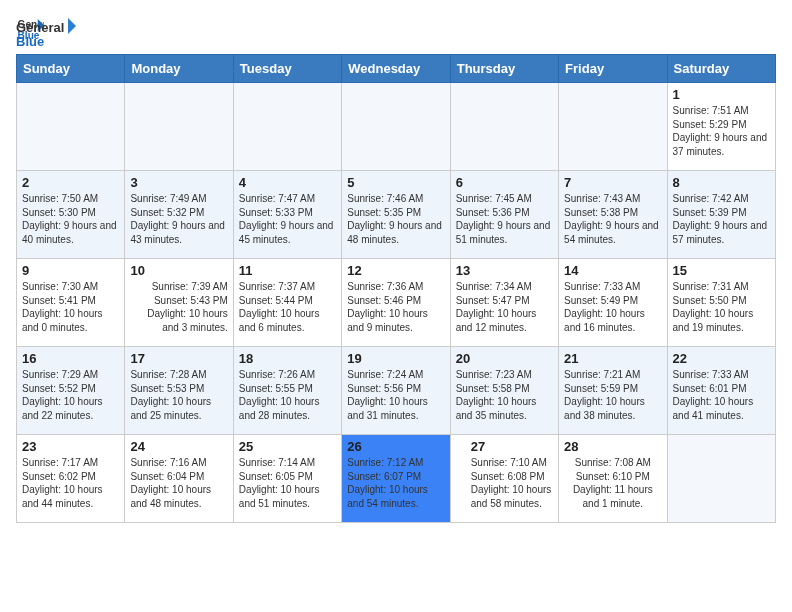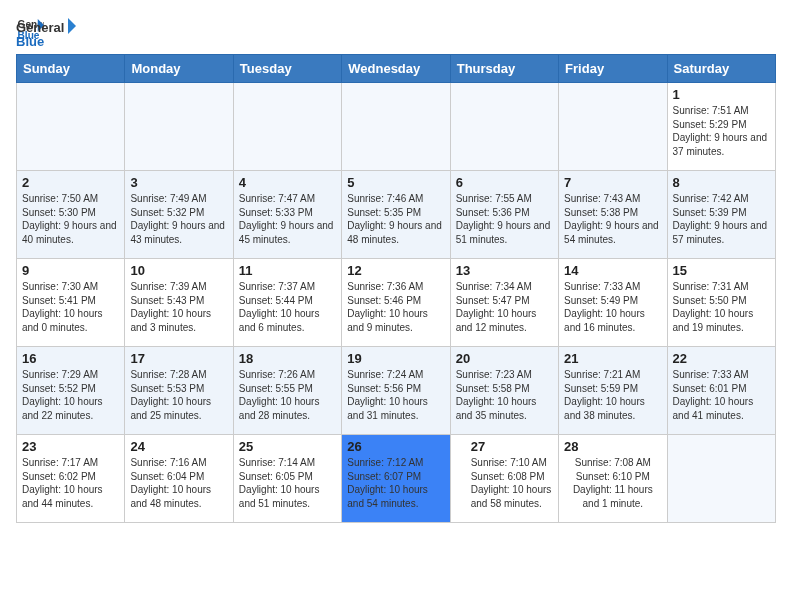--- a/index.html
+++ b/index.html
@@ -157,21 +157,21 @@
 Daylight: 9 hours and 45 minutes.</div>
         </td>
         <td style="background: rgb(238, 244, 251);">
           <span class="day-number">5</span>
           <div class="day-info" style="white-space: pre-line;">Sunrise: 7:46 AM
 Sunset: 5:35 PM
 Daylight: 9 hours and 48 minutes.</div>
         </td>
         <td style="background: rgb(238, 244, 251);">
           <span class="day-number">6</span>
-          <div class="day-info" style="white-space: pre-line;">Sunrise: 7:55 AM
+          <div class="day-info" style="white-space: pre-line;">Sunrise: 7:45 AM
 Sunset: 5:36 PM
 Daylight: 9 hours and 51 minutes.</div>
         </td>
         <td style="background: rgb(238, 244, 251);">
           <span class="day-number">7</span>
           <div class="day-info" style="white-space: pre-line;">Sunrise: 7:43 AM
 Sunset: 5:38 PM
 Daylight: 9 hours and 54 minutes.</div>
         </td>
         <td style="background: rgb(238, 244, 251);">
@@ -183,21 +183,21 @@
       </tr>
       <tr class="week-row">
         <td style="background: rgb(255, 255, 255);">
           <span class="day-number">9</span>
           <div class="day-info" style="white-space: pre-line;">Sunrise: 7:30 AM
 Sunset: 5:41 PM
 Daylight: 10 hours and 0 minutes.</div>
         </td>
         <td style="background: rgb(255, 255, 255);">
           <span class="day-number">10</span>
-          <div class="day-info" style="white-space: pre-line;">Sunrise: 7:39 AM
+          <div class="day-info" style="white-space: pre-line; text-align: right;">Sunrise: 7:39 AM
 Sunset: 5:43 PM
 Daylight: 10 hours and 3 minutes.</div>
         </td>
         <td style="background: rgb(255, 255, 255);">
           <span class="day-number">11</span>
           <div class="day-info" style="white-space: pre-line;">Sunrise: 7:37 AM
 Sunset: 5:44 PM
 Daylight: 10 hours and 6 minutes.</div>
         </td>
         <td style="background: rgb(255, 255, 255);">

